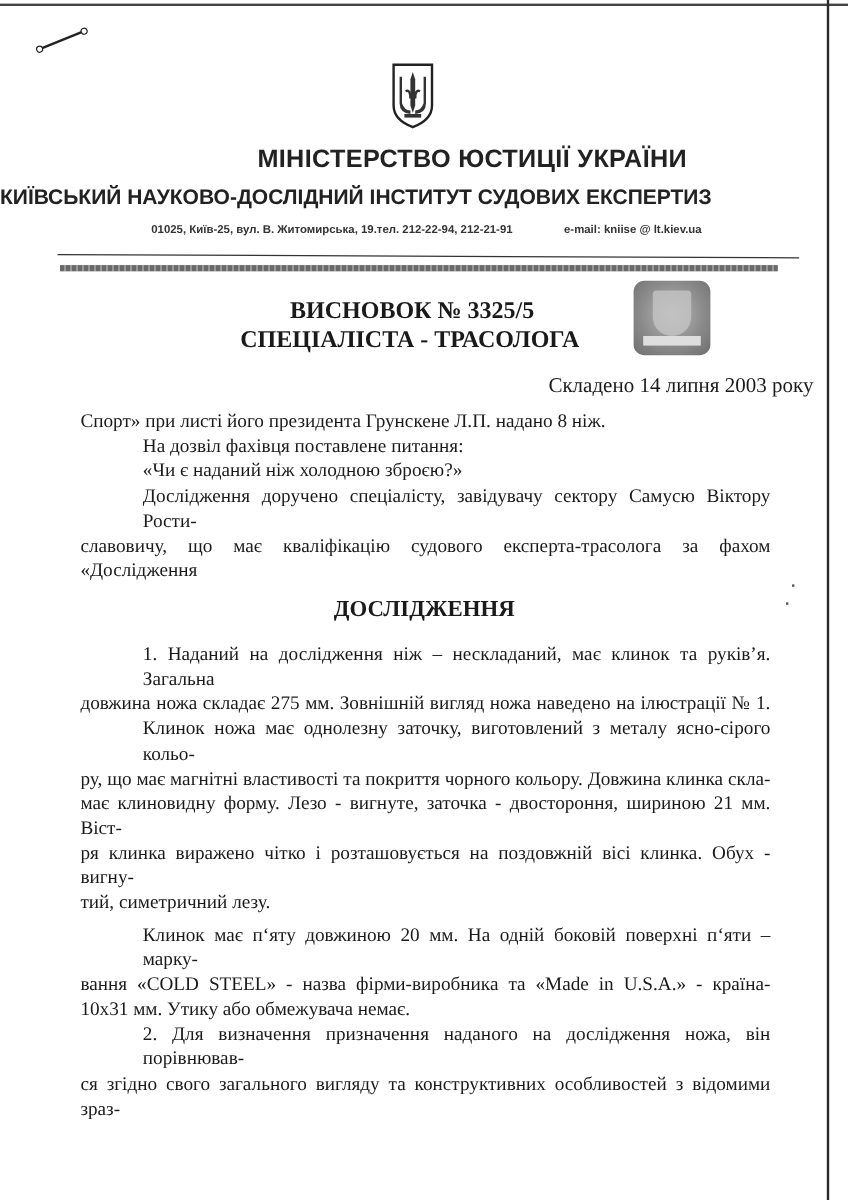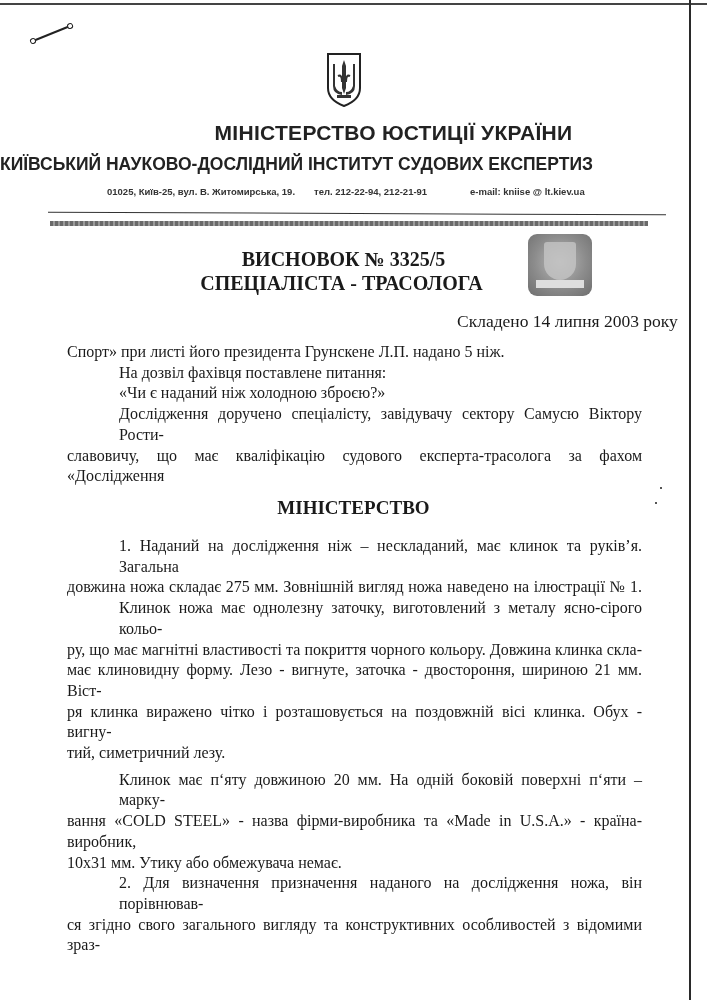--- a/index.html
+++ b/index.html
@@ -13,21 +13,21 @@
   .scan-mark { position: absolute; left: 33px; top: 40px; width: 40px; height: 2px; background: #222; transform: rotate(-22deg); transform-origin: left center; }
   .scan-mark::before, .scan-mark::after { content: ""; position: absolute; top: -2px; width: 4px; height: 4px; border: 1px solid #222; border-radius: 50%; background: #fff; }
   .scan-mark::before { left: -3px; } .scan-mark::after { right: -3px; }
 
   .emblem { position: absolute; left: 325px; top: 52px; width: 38px; height: 56px; }
   .ministry { position: absolute; left: 0; width: 707px; top: 121px; text-align: center;
     font-family: "Liberation Sans", sans-serif; font-weight: bold; font-size: 21px; letter-spacing: 0.3px; color: #222; padding-left: 40px; }
   .institute { position: absolute; left: 0; width: 707px; top: 154px; text-align: left;
     font-family: "Liberation Sans", sans-serif; font-weight: bold; font-size: 17.5px; color: #222; }
   .contacts { position: absolute; top: 186px; font-family: "Liberation Sans", sans-serif; font-weight: bold; font-size: 9.5px; color: #333; }
-  .addr { left: 107px; } .tel { left: 314px; } .email { left: 470px; text-align: center; }
+  .addr { left: 126px; } .tel { left: 314px; } .email { left: 470px; text-align: center; }
   .rule-thin { position: absolute; left: 48px; top: 213px; width: 618px; height: 1px; background: #333; transform: rotate(0.25deg); }
   .rule-thick { position: absolute; left: 50px; top: 221px; width: 598px; height: 5px; background: #7d7d7d;
     background-image: repeating-linear-gradient(90deg, #6a6a6a 0 3px, #9a9a9a 3px 5px); }
 
   .stamp { position: absolute; left: 528px; top: 234px; width: 64px; height: 62px; border-radius: 9px;
     background: radial-gradient(circle at 50% 45%, #b9b9b9 0%, #8c8c8c 55%, #6e6e6e 100%); }
   .stamp .shield { position: absolute; left: 16px; top: 8px; width: 32px; height: 38px; background: #c4c4c4; border-radius: 3px 3px 16px 16px; opacity: 0.8; }
   .stamp .ribbon { position: absolute; left: 8px; top: 46px; width: 48px; height: 8px; background: #dedede; }
 
   .title1, .title2 { position: absolute; left: 0; width: 707px; text-align: center; font-weight: bold; font-size: 20px; }
@@ -70,41 +70,40 @@
 <div class="stamp">
   <div class="shield"></div>
   <div class="ribbon"></div>
 </div>
 
 <div class="title1">ВИСНОВОК № 3325/5</div>
 <div class="title2">СПЕЦІАЛІСТА - ТРАСОЛОГА</div>
 <div class="composed">Складено 14 липня 2003 року</div>
 
 <div class="body-text" style="top:342px;">
-  <span class="line">Спорт» при листі його президента Грунскене Л.П. надано 5 ніж.</span>
+  <span class="line">Спорт» при листі його президента Грунскене Л.П. надано 8 ніж.</span>
   <span class="line indent">На дозвіл фахівця поставлене питання:</span>
   <span class="line indent">«Чи є наданий ніж холодною зброєю?»</span>
   <span class="line indent just">Дослідження доручено спеціалісту, завідувачу сектору Самусю Віктору Рости-</span>
   <span class="line just">славовичу, що має кваліфікацію судового експерта-трасолога  за фахом «Дослідження</span>
 </div>
 
-<div class="section-heading">МІНІСТЕРСТВО</div>
+<div class="section-heading">ДОСЛІДЖЕННЯ</div>
 
 <div class="body-text" style="top:536px;">
   <span class="line indent just">1. Наданий на дослідження ніж – нескладаний, має клинок та руків’я. Загальна</span>
   <span class="line just">довжина ножа складає 275 мм. Зовнішній вигляд ножа наведено на ілюстрації № 1.</span>
   <span class="line indent just">Клинок  ножа має однолезну заточку, виготовлений з металу ясно-сірого кольо-</span>
   <span class="line just">ру, що має магнітні властивості та покриття чорного кольору. Довжина клинка скла-</span>
   <span class="line just">має клиновидну форму. Лезо - вигнуте, заточка - двостороння, шириною 21 мм. Віст-</span>
   <span class="line just">ря клинка виражено чітко і розташовується на поздовжній вісі клинка. Обух - вигну-</span>
   <span class="line">тий, симетричний лезу.</span>
   <span class="line" style="height:6px;"></span>
   <span class="line indent just">Клинок має п‘яту довжиною 20 мм. На одній боковій поверхні п‘яти – марку-</span>
   <span class="line just">вання «COLD STEEL» - назва фірми-виробника та «Made in U.S.A.» - країна-</span>
-  <span class="line">виробник,</span>
   <span class="line">10х31 мм. Утику або обмежувача немає.</span>
   <span class="line indent just">2. Для визначення призначення наданого на дослідження ножа, він порівнював-</span>
   <span class="line just">ся згідно свого загального вигляду та конструктивних особливостей з відомими зраз-</span>
 
 </div>
 
 <div class="smudge" style="left:660px; top:487px;"></div>
 <div class="smudge" style="left:655px; top:502px;"></div>
 
 </body></html>

